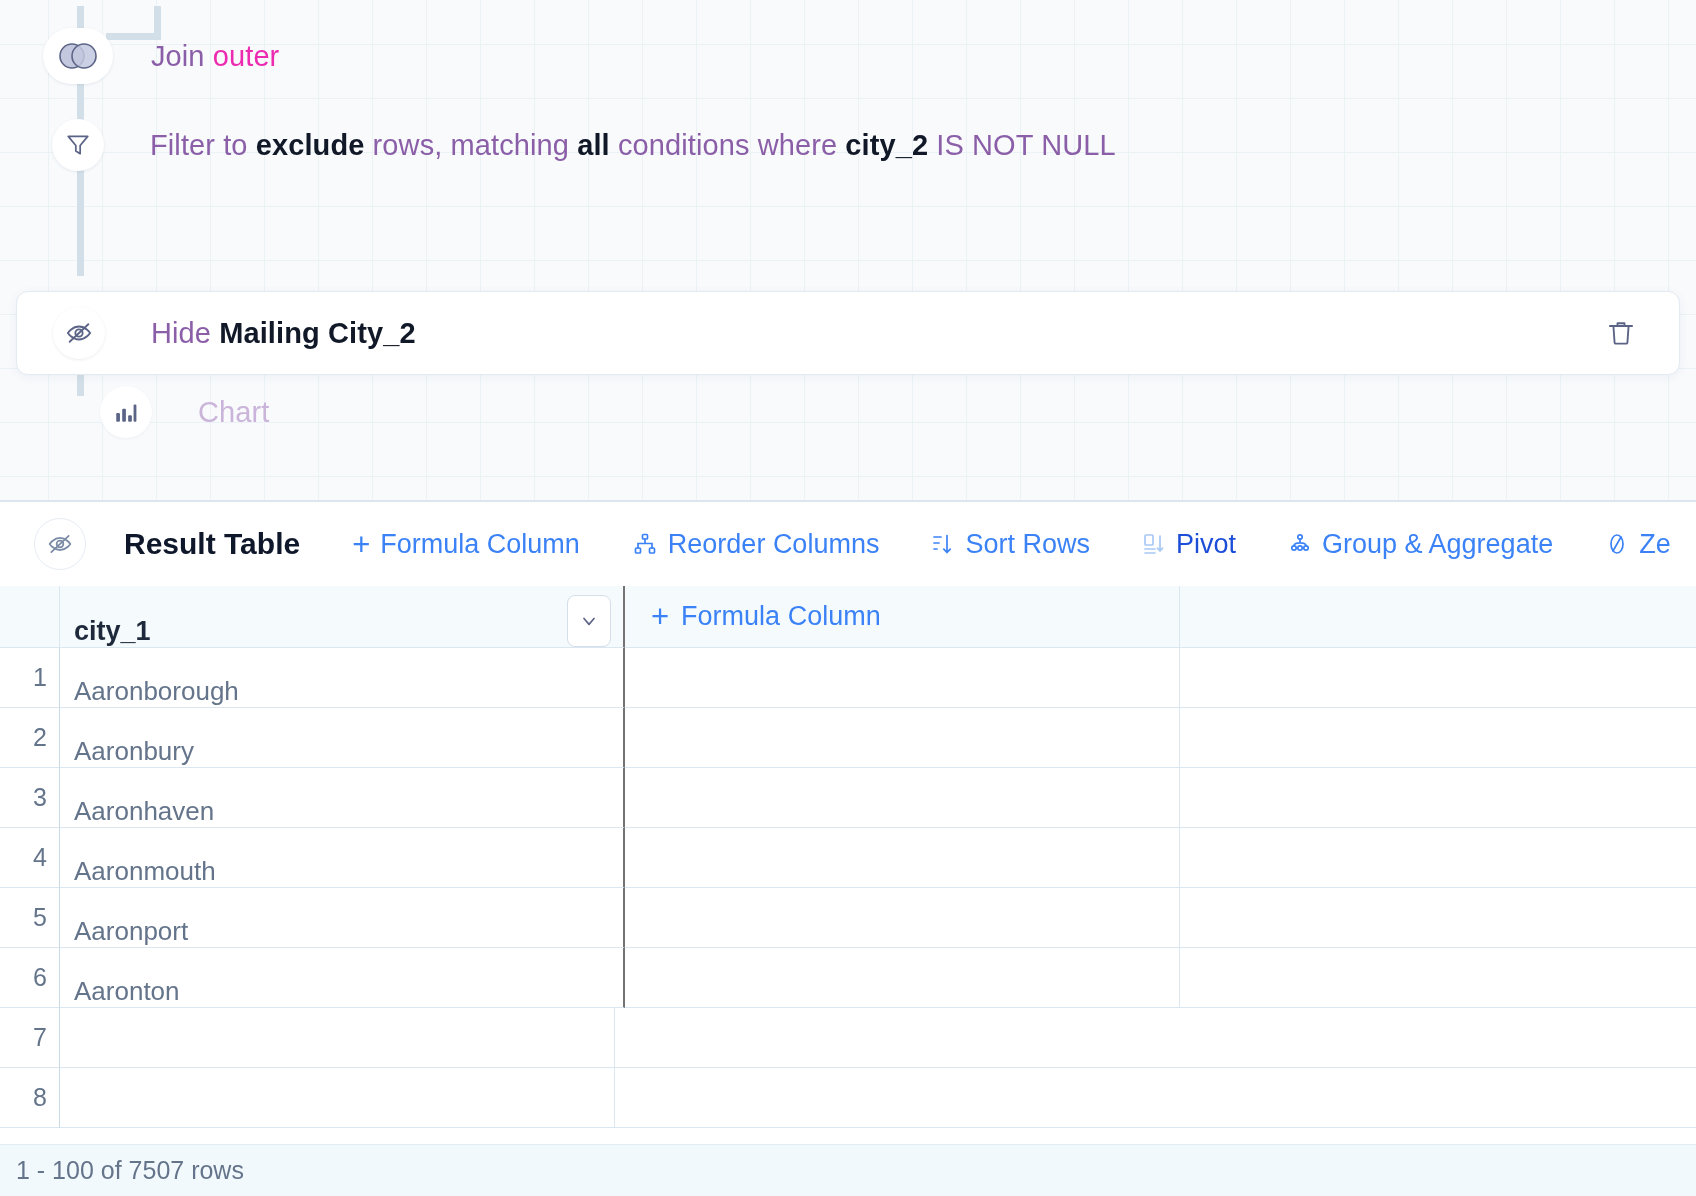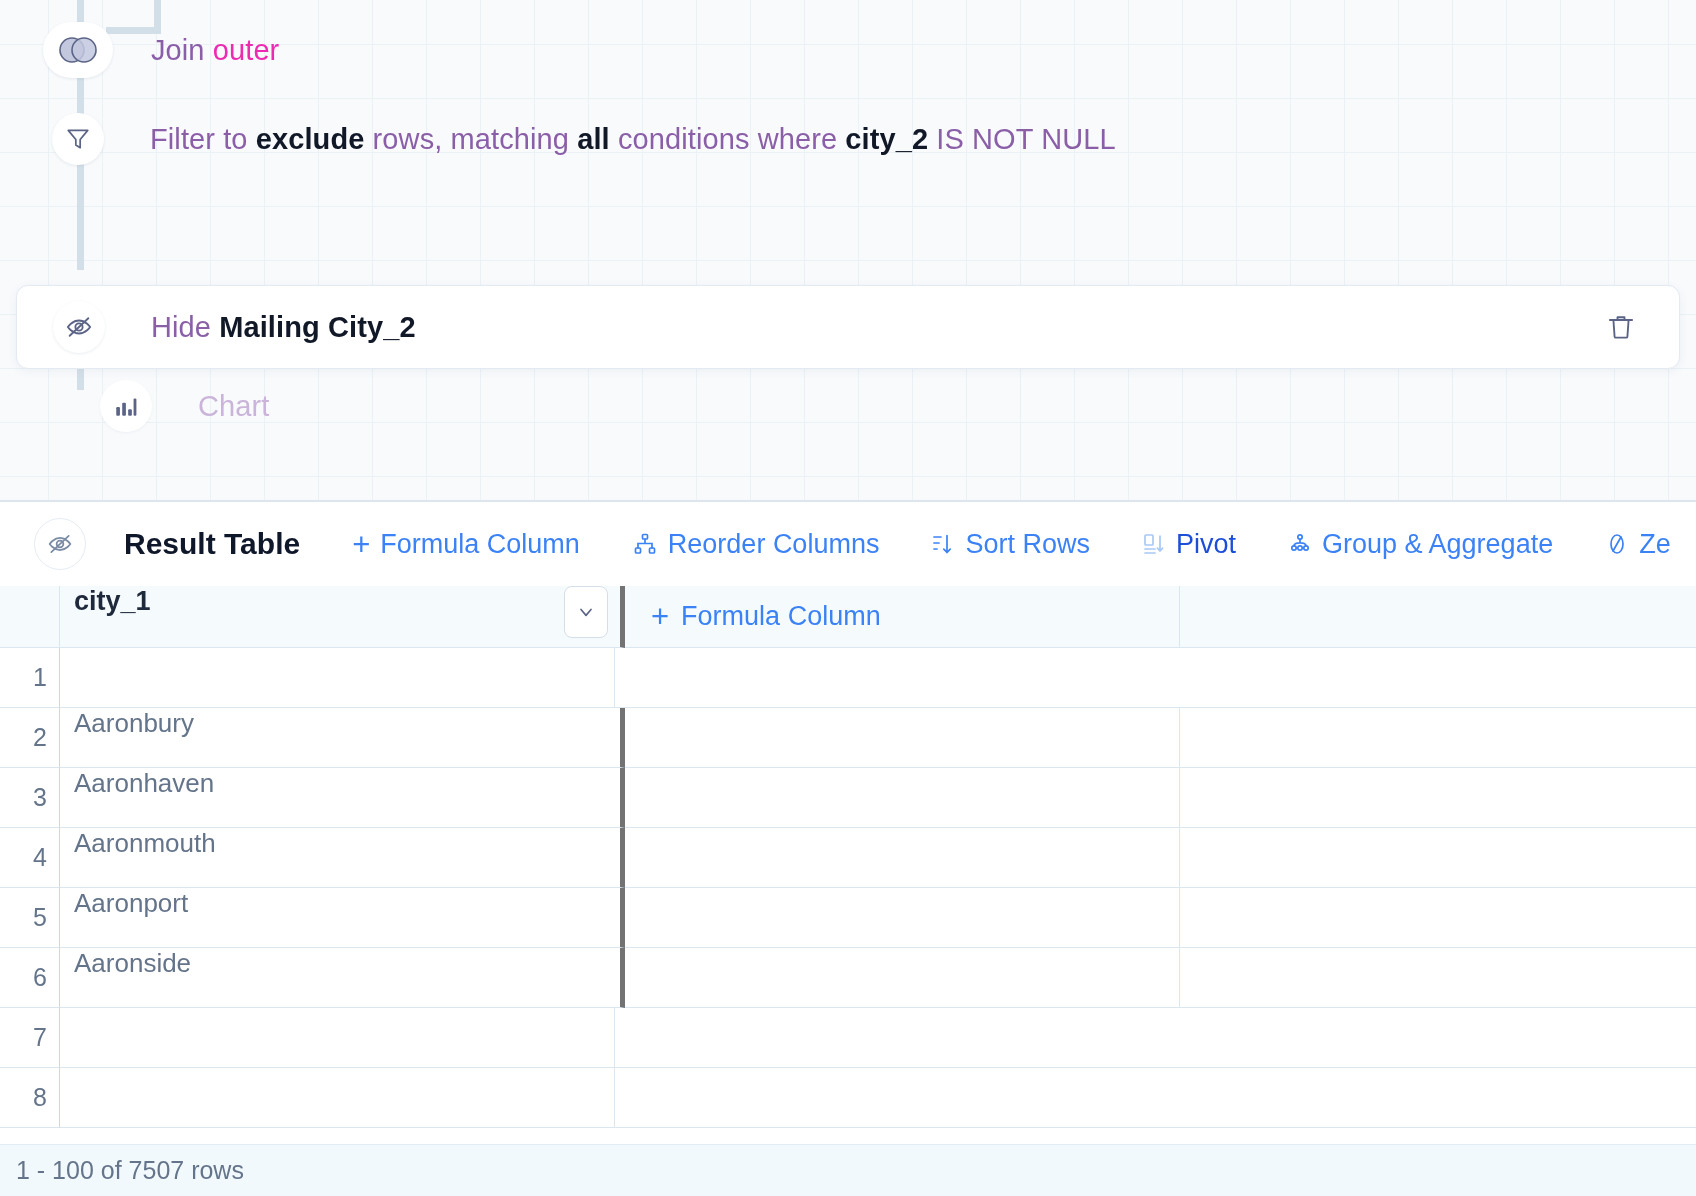--- a/index.html
+++ b/index.html
@@ -19,21 +19,21 @@
     background-image:
       linear-gradient(to right, #eaf2f6 1px, transparent 1px),
       linear-gradient(to bottom, #eaf2f6 1px, transparent 1px);
     background-size: 54px 54px;
     background-position: -6px -10px;
   }
 
   
   #pipeline {
     position: absolute;
-    left: 0; top: 0;
+    left: 0; top: 6px;
     width: 1372px;
     height: 500px;
   }
 
   .rail {
     position: absolute;
     left: 77px;
     top: 0;
     width: 7px;
     background: #d3dfe8;
@@ -203,23 +203,23 @@
     padding-right: 12px;
     font-size: 25px;
     color: #64748b;
     background: #fff;
   }
   .hdr-row .c-num { background: #f5fbfd; border-right-color: #dbe7f0; }
 
   .c-city {
     flex: 0 0 565px;
     border-bottom: 1px solid #dbe7f0;
-    border-right: 5px solid #737373;
-    display: flex;
-    align-items: flex-start;
+    border-right: 2px solid #737373;
+    display: flex;
+    align-items: flex-end;
     padding-left: 14px;
     font-size: 26px;
     color: #64748b;
     background: #fff;
   }
   .hdr-row .c-city {
     background: #f5fbfd;
     font-size: 27px;
     font-weight: 700;
     color: #1e293b;
@@ -442,20 +442,21 @@
         <div class="c-formula">
           <span style="font-size:31px;line-height:1;">+</span>
           <span>Formula Column</span>
         </div>
         <div class="c-last"></div>
       </div>
 
       <div id="grid-body">
           <div class="grid-row">
             <div class="c-num">1</div>
+            <div class="c-city">Aaronborough</div>
             <div class="c-formula"></div>
             <div class="c-last"></div>
           </div>
           <div class="grid-row">
             <div class="c-num">2</div>
             <div class="c-city">Aaronbury</div>
             <div class="c-formula"></div>
             <div class="c-last"></div>
           </div>
           <div class="grid-row">
@@ -471,21 +472,21 @@
             <div class="c-last"></div>
           </div>
           <div class="grid-row">
             <div class="c-num">5</div>
             <div class="c-city">Aaronport</div>
             <div class="c-formula"></div>
             <div class="c-last"></div>
           </div>
           <div class="grid-row">
             <div class="c-num">6</div>
-            <div class="c-city">Aaronside</div>
+            <div class="c-city">Aaronton</div>
             <div class="c-formula"></div>
             <div class="c-last"></div>
           </div>
           <div class="grid-row">
             <div class="c-num">7</div>
             <div class="c-formula"></div>
             <div class="c-last"></div>
           </div>
           <div class="grid-row">
             <div class="c-num">8</div>

